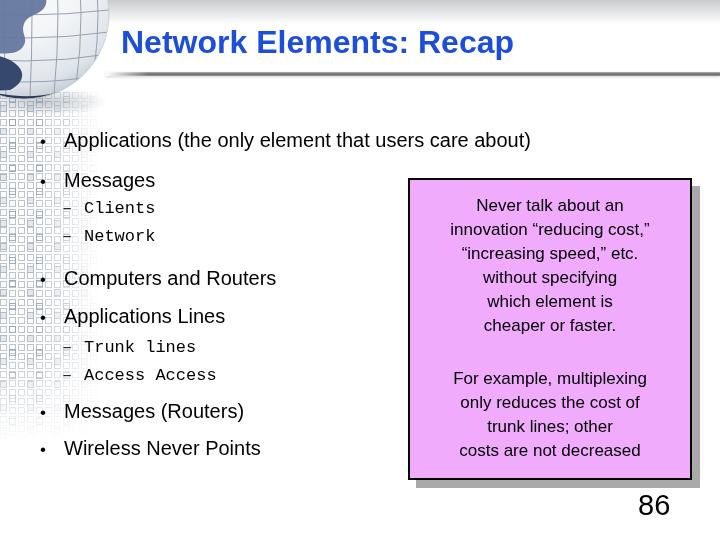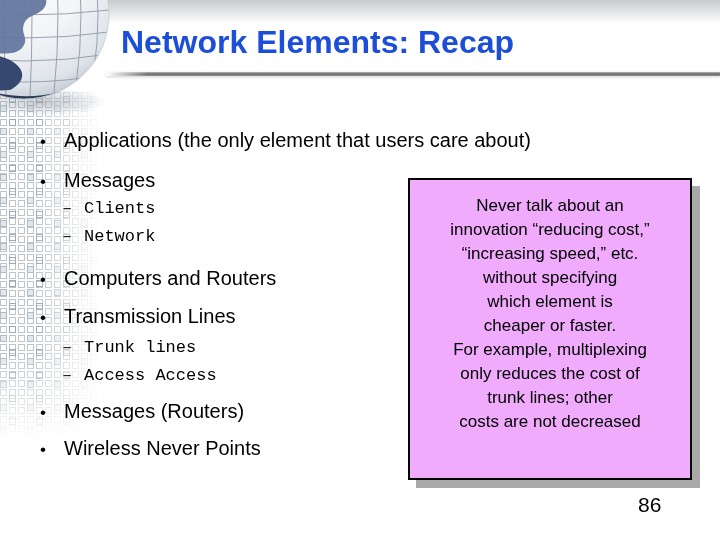--- a/index.html
+++ b/index.html
@@ -28,23 +28,23 @@
   .li.main{font-size:20px;line-height:24px;}
   .li.sub{left:62px;font-size:17px;line-height:20px;font-family:Liberation Mono, monospace;}
   .li .mk{display:inline-block;}
   .li.main .mk{width:24px;font-size:17px;}
   .li.sub .mk{width:22px;color:#1a1a1a;}
   
   .note-box{position:absolute;left:408px;top:178px;width:284px;height:302px;
     background:#f0abfc;border:2px solid #000;box-shadow:8px 8px 0 #a9a9a9;
     text-align:center;font-size:17px;line-height:24px;padding:14px 8px 0;}
   .note-box p{margin:0;white-space:pre-line;}
-  .note-box p + p{}
+  .note-box p + p{margin-top:29px;}
   
-  .page-number{position:absolute;left:638px;top:493px;font-size:21px;line-height:24px;}
+  .page-number{position:absolute;left:638px;top:493px;font-size:29px;line-height:24px;}
 </style>
 </head>
 <body>
 
 <div class="slide">
 
   <div class="header-grad"></div>
 
   <svg class="texture" width="100" height="348" viewBox="0 0 100 348">
     <defs>
@@ -113,21 +113,21 @@
 
   <div class="slide-title">Network Elements: Recap</div>
   <div class="title-divider"></div>
 
   <div>
     <div class="li main" style="top:128px"><span class="mk">•</span><span class="tx">Applications (the only element that users care about)</span></div>
     <div class="li main" style="top:168px"><span class="mk">•</span><span class="tx">Messages</span></div>
     <div class="li sub" style="top:199px"><span class="mk">–</span><span class="tx">Clients</span></div>
     <div class="li sub" style="top:227px"><span class="mk">–</span><span class="tx">Network</span></div>
     <div class="li main" style="top:266px"><span class="mk">•</span><span class="tx">Computers and Routers</span></div>
-    <div class="li main" style="top:304px"><span class="mk">•</span><span class="tx">Transmission Lines</span></div>
+    <div class="li main" style="top:304px"><span class="mk">•</span><span class="tx">Applications Lines</span></div>
     <div class="li sub" style="top:338px"><span class="mk">–</span><span class="tx">Trunk lines</span></div>
     <div class="li sub" style="top:366px"><span class="mk">–</span><span class="tx">Access Access</span></div>
     <div class="li main" style="top:399px"><span class="mk">•</span><span class="tx">Messages (Routers)</span></div>
     <div class="li main" style="top:436px"><span class="mk">•</span><span class="tx">Wireless Never Points</span></div>
   </div>
 
   <div class="note-box">
     <p>Never talk about an
 innovation “reducing cost,”
 “increasing speed,” etc.

